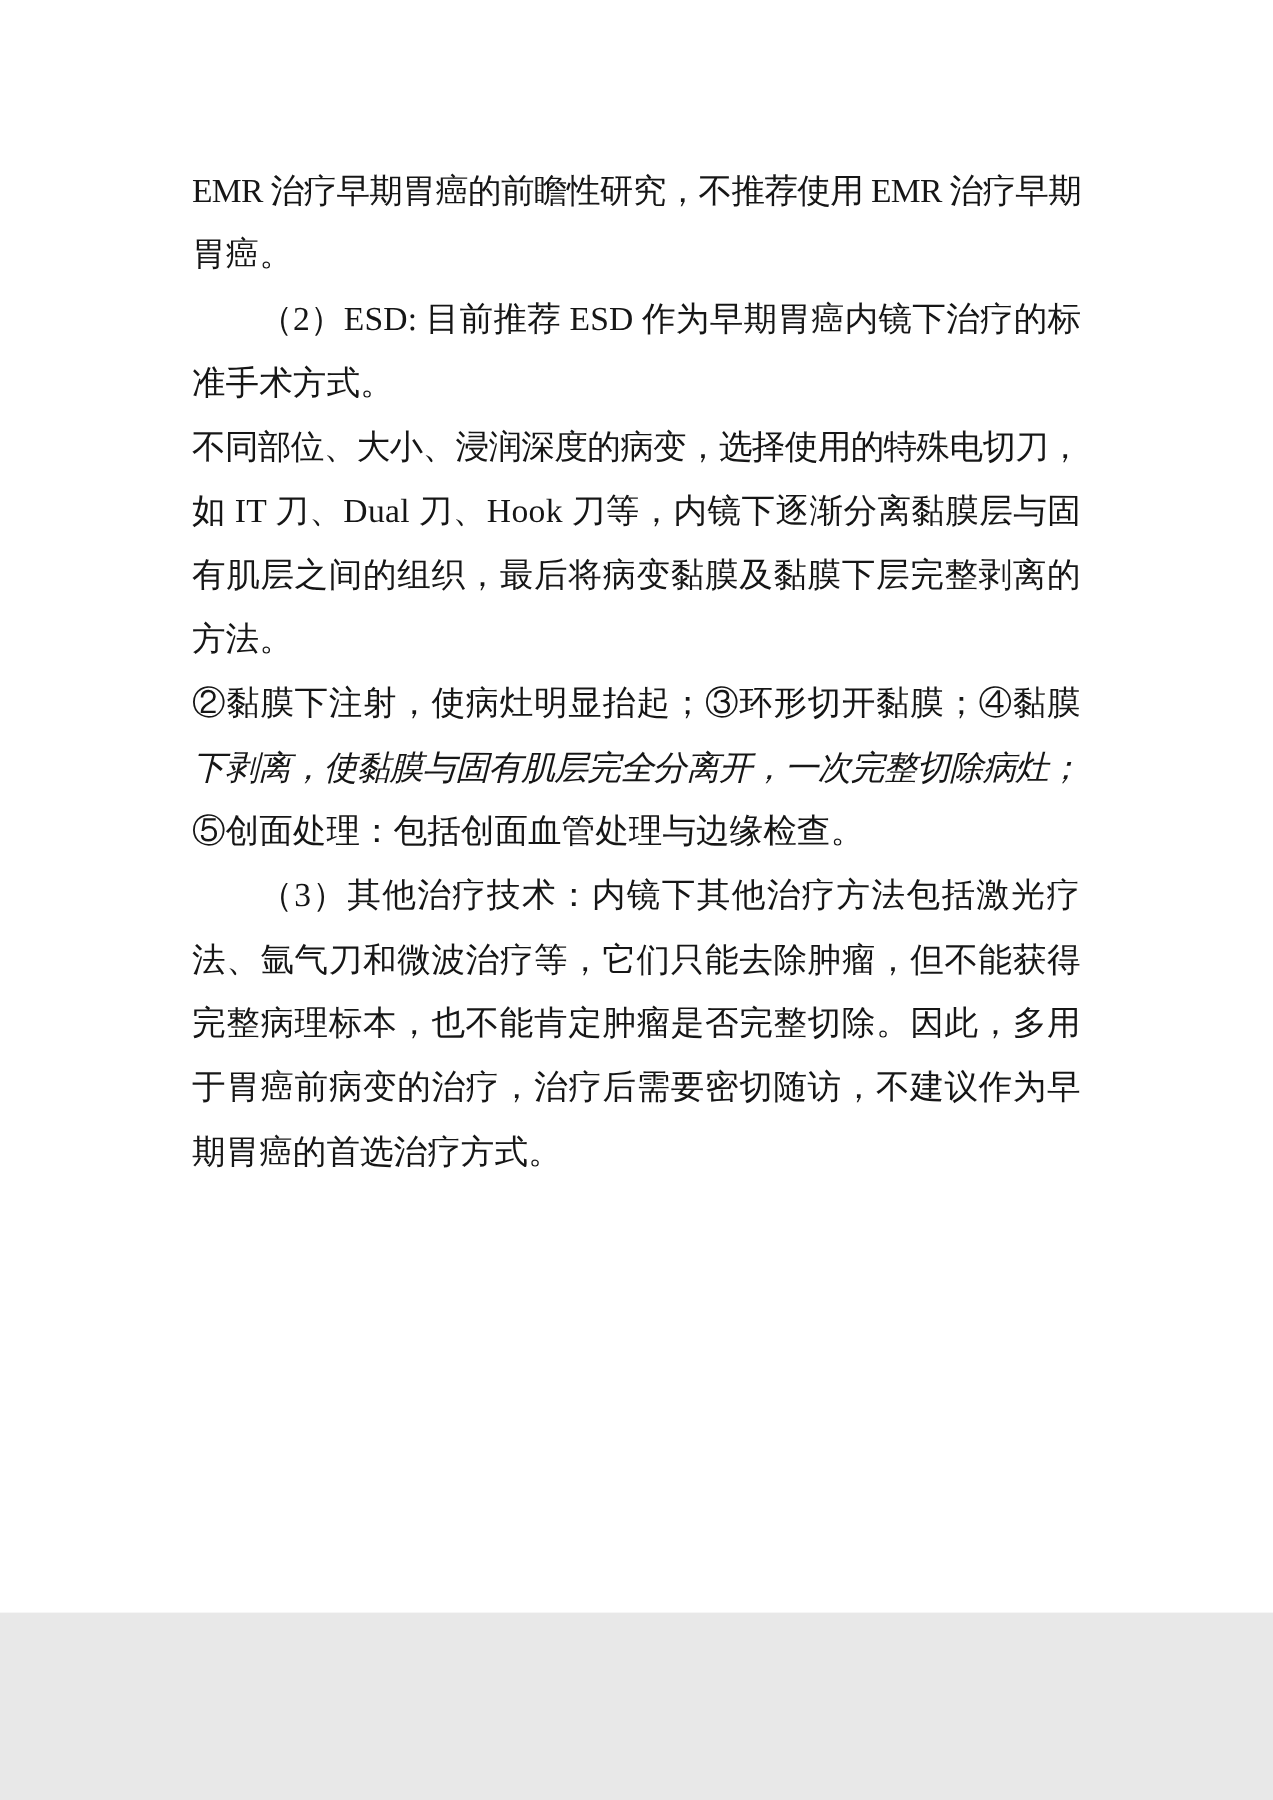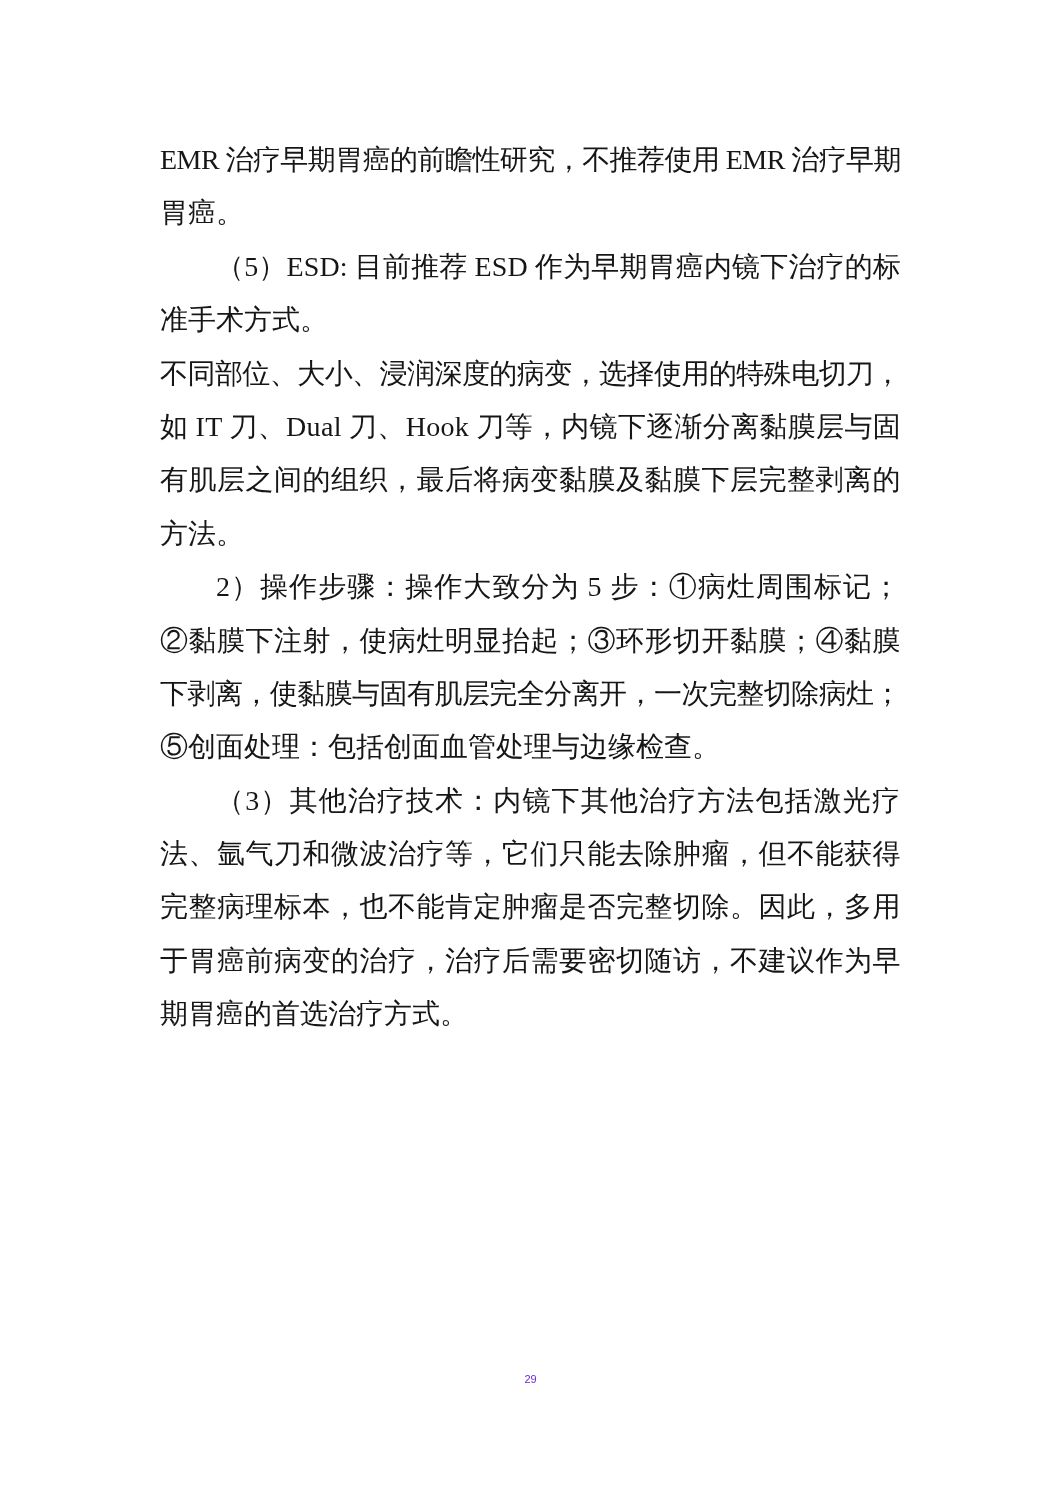--- a/index.html
+++ b/index.html
@@ -3,21 +3,21 @@
 <meta charset="utf-8">
 <style>
   html, body {
     margin: 0;
     padding: 0;
     background: #e8e8e8;
   }
   .page {
     position: relative;
     width: 1061px;
-    height: 1500px;
+    height: 1344px;
     margin: 0 auto;
     background: #ffffff;
     overflow: hidden;
     font-family: "Liberation Serif", "DejaVu Serif", serif;
     color: #161616;
   }
   .text-block {
     position: absolute;
     left: 160px;
     top: 133px;
@@ -45,29 +45,28 @@
     color: #6d28d9;
   }
 </style>
 </head>
 <body>
 
 <div class="page">
   <div class="text-block">
       <div class="line"><span style="letter-spacing: -0.55998px;">EMR 治疗早期胃癌的前瞻性研究，不推荐使用 EMR 治疗早期</span></div>
       <div class="line"><span>胃癌。</span></div>
-      <div class="line indent"><span style="letter-spacing: 0.147396px;">（5）ESD: 目前推荐 ESD 作为早期胃癌内镜下治疗的标</span></div>
+      <div class="line indent"><span style="letter-spacing: 0.147396px;">（2）ESD: 目前推荐 ESD 作为早期胃癌内镜下治疗的标</span></div>
       <div class="line"><span>准手术方式。</span></div>
       <div class="line"><span style="letter-spacing: -0.555556px;">不同部位、大小、浸润深度的病变，选择使用的特殊电切刀，</span></div>
       <div class="line"><span style="letter-spacing: 0.306526px;">如 IT 刀、Dual 刀、Hook 刀等，内镜下逐渐分离黏膜层与固</span></div>
       <div class="line"><span style="letter-spacing: 0.5px;">有肌层之间的组织，最后将病变黏膜及黏膜下层完整剥离的</span></div>
       <div class="line"><span>方法。</span></div>
-      <div class="line indent"><span style="letter-spacing: 1.03846px;">2）操作步骤：操作大致分为 5 步：①病灶周围标记；</span></div>
       <div class="line"><span style="letter-spacing: 0.5px;">②黏膜下注射，使病灶明显抬起；③环形切开黏膜；④黏膜</span></div>
-      <div class="line"><span style="letter-spacing: -0.555556px;">下剥离，使黏膜与固有肌层完全分离开，一次完整切除病灶；</span></div>
+      <div class="line"><span style="letter-spacing: -0.555556px; font-style: italic;">下剥离，使黏膜与固有肌层完全分离开，一次完整切除病灶；</span></div>
       <div class="line"><span>⑤创面处理：包括创面血管处理与边缘检查。</span></div>
       <div class="line indent"><span style="letter-spacing: 1.125px;">（3）其他治疗技术：内镜下其他治疗方法包括激光疗</span></div>
       <div class="line"><span style="letter-spacing: 0.5px;">法、氩气刀和微波治疗等，它们只能去除肿瘤，但不能获得</span></div>
       <div class="line"><span style="letter-spacing: 0.5px;">完整病理标本，也不能肯定肿瘤是否完整切除。因此，多用</span></div>
       <div class="line"><span style="letter-spacing: 0.5px; font-family: Liberation Serif, serif;">于胃癌前病变的治疗，治疗后需要密切随访，不建议作为早</span></div>
       <div class="line"><span>期胃癌的首选治疗方式。</span></div>
     </div>
   <div class="page-number">29</div>
 </div>
 

